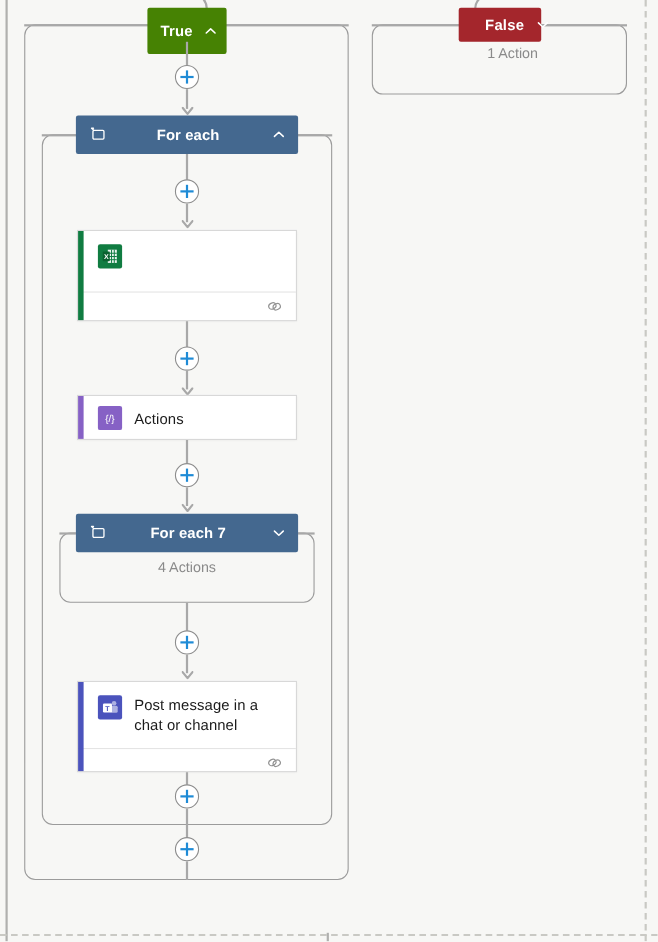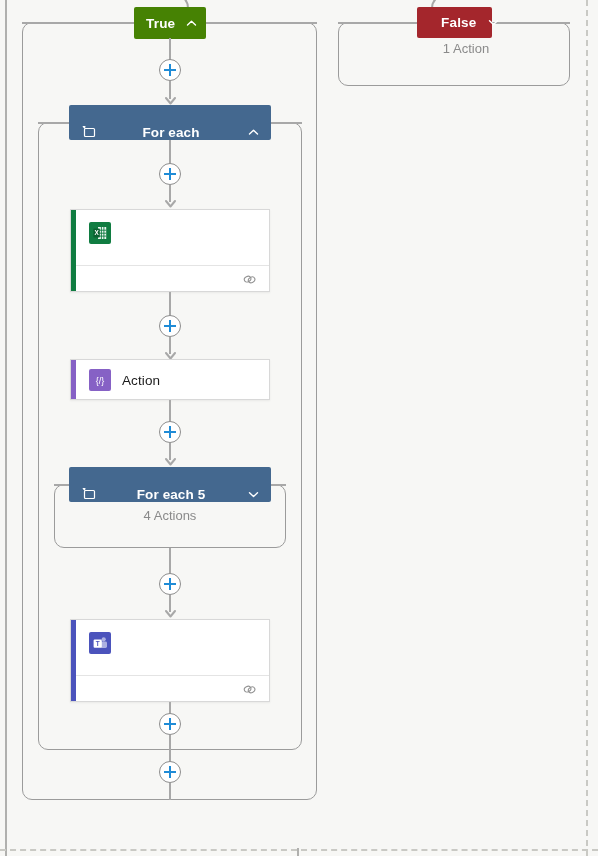--- a/index.html
+++ b/index.html
@@ -107,21 +107,21 @@
     letter-spacing: .2px;
     cursor: pointer;
     user-select: none;
   }
   .branch-pill .chev { margin-left: 10px; display: flex; align-items: center; }
 
   
   .scope-header {
     position: absolute;
     display: flex;
-    align-items: flex-end;
+    align-items: center;
     box-sizing: border-box;
     background: #44688f;
     color: #ffffff;
     border-radius: 2px;
     padding: 0 10px 0 12px;
     cursor: pointer;
     user-select: none;
   }
   .scope-header .loop-ico {
     width: 16px; height: 16px;
@@ -223,21 +223,21 @@
     <svg width="60" height="22" viewBox="0 0 60 22">
       <path d="M2 20 C2 6, 22 2, 40 2" fill="none" stroke="#a8a8a8" stroke-width="2"></path>
     </svg>
   </div>
 
   <div class="scope-box" style="left:22px; top:22px; width:295px; height:778px;"></div>
 
   <div class="hline" style="left:22px; top:22px; width:113px;"></div>
   <div class="hline" style="left:205px; top:22px; width:112px;"></div>
 
-  <div class="branch-pill" style="left:134px; top:7px; width:72px; height:32px; background:#468203;">
+  <div class="branch-pill" style="left:134px; top:7px; width:72px; height:42px; background:#468203;">
     <span>True</span>
     <span class="chev">
       <svg width="13" height="13" viewBox="0 0 13 13">
         <path d="M2.5 8 L6.5 4.2 L10.5 8" fill="none" stroke="#ffffff" stroke-width="1.4" stroke-linecap="round" stroke-linejoin="round"></path>
       </svg>
     </span>
   </div>
 
   <div class="scope-box" style="left:338px; top:22px; width:232px; height:64px;"></div>
   <div class="hline" style="left:338px; top:22px; width:80px;"></div>
@@ -328,21 +328,21 @@
   </div>
 
   <div class="card" style="left:70px; top:359px; width:200px; height:41px;">
     <span class="accent" style="background:#8661c5;"></span>
     <div class="card-body" style="padding-top:9px; padding-bottom:9px; align-items:center;">
       <span class="card-icon" style="background:#8661c5; margin-top:0;">
         <svg width="18" height="18" viewBox="0 0 18 18">
           <text x="9" y="12.6" font-family="'Liberation Sans',sans-serif" font-size="9" fill="#ffffff" text-anchor="middle">{/}</text>
         </svg>
       </span>
-      <span class="card-title">Action</span>
+      <span class="card-title">Actions</span>
     </div>
   </div>
 
   <div class="connector" style="left:169px; top:400px; height:22px;"></div>
   <div class="plus-btn" style="left:159px; top:421px;"></div>
   <div class="connector" style="left:169px; top:443px; height:17px;"></div>
   <div class="arrowhead" style="left:164.5px; top:458px;">
     <svg width="11" height="8" viewBox="0 0 11 8">
       <path d="M1 1 L5.5 6.5 L10 1" fill="none" stroke="#a8a8a8" stroke-width="2" stroke-linecap="round" stroke-linejoin="round"></path>
     </svg>
@@ -352,21 +352,21 @@
   <div class="hline" style="left:54px; top:484px; width:15px;"></div>
   <div class="hline" style="left:271px; top:484px; width:15px;"></div>
 
   <div class="scope-header" style="left:69px; top:467px; width:202px; height:35px;">
     <span class="loop-ico">
       <svg width="15" height="15" viewBox="0 0 15 15">
         <rect x="2.5" y="3.5" width="10" height="8" rx="1" fill="none" stroke="#ffffff" stroke-width="1.2"></rect>
         <path d="M3 3.2 L1.2 1.6 L3 1.6" fill="none" stroke="#ffffff" stroke-width="1.2" stroke-linecap="round" stroke-linejoin="round"></path>
       </svg>
     </span>
-    <span class="sh-title">For each 5</span>
+    <span class="sh-title">For each 7</span>
     <span class="chev">
       <svg width="13" height="13" viewBox="0 0 13 13">
         <path d="M2.5 4.8 L6.5 8.6 L10.5 4.8" fill="none" stroke="#ffffff" stroke-width="1.4" stroke-linecap="round" stroke-linejoin="round"></path>
       </svg>
     </span>
   </div>
   <div class="count-label" style="left:54px; top:508px; width:232px;">4 Actions</div>
 
   <div class="connector" style="left:169px; top:548px; height:26px;"></div>
   <div class="plus-btn" style="left:159px; top:573px;"></div>
@@ -381,20 +381,21 @@
     <span class="accent" style="background:#4b53bc;"></span>
     <div class="card-body">
       <span class="card-icon" style="background:#4b53bc;">
         <svg width="17" height="17" viewBox="0 0 17 17">
           <circle cx="11.7" cy="4.3" r="2.1" fill="#ffffff" opacity=".55"></circle>
           <rect x="8.4" y="6.6" width="6.6" height="6.4" rx="1.4" fill="#ffffff" opacity=".55"></rect>
           <rect x="1.6" y="4.6" width="8.2" height="8.2" rx="1.1" fill="#ffffff"></rect>
           <text x="5.7" y="11" font-family="'Liberation Sans',sans-serif" font-size="6.4" font-weight="bold" fill="#4b53bc" text-anchor="middle">T</text>
         </svg>
       </span>
+      <span class="card-title">Post message in a chat or channel</span>
     </div>
     <div class="card-footer">
       <span class="link-ico">
         <svg width="15" height="13" viewBox="0 0 15 13">
           <ellipse cx="5.6" cy="6.2" rx="3.4" ry="2.7" fill="none" stroke="#6a6a6a" stroke-width="1.1" transform="rotate(-28 5.6 6.2)"></ellipse>
           <ellipse cx="9.6" cy="6.8" rx="3.4" ry="2.7" fill="none" stroke="#6a6a6a" stroke-width="1.1" transform="rotate(-28 9.6 6.8)"></ellipse>
         </svg>
       </span>
     </div>
   </div>

